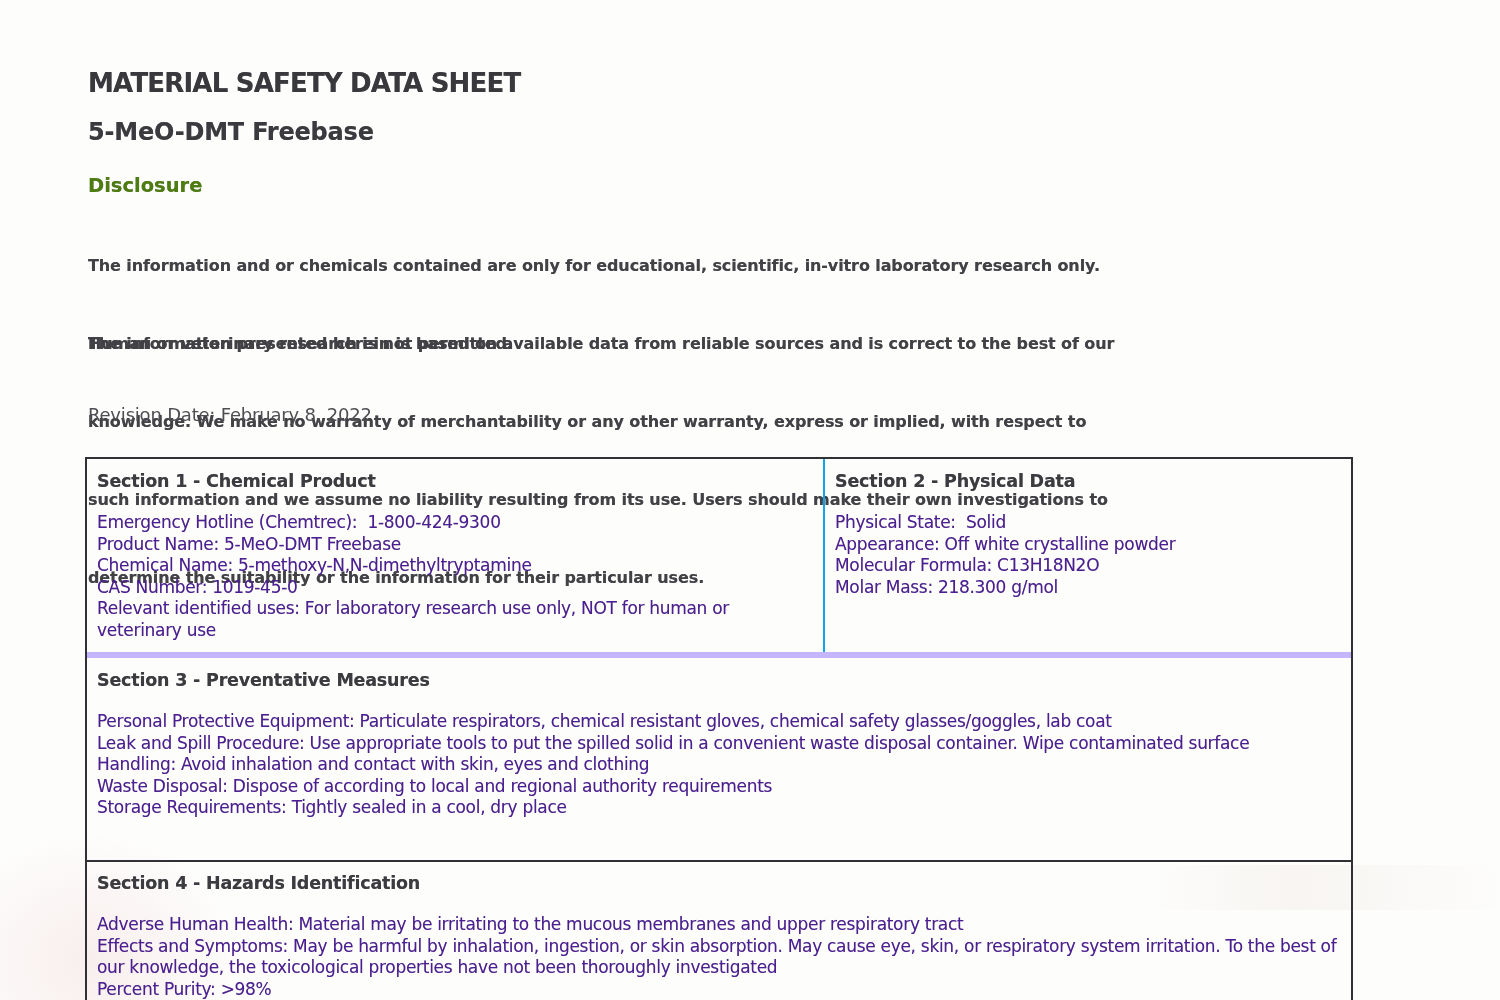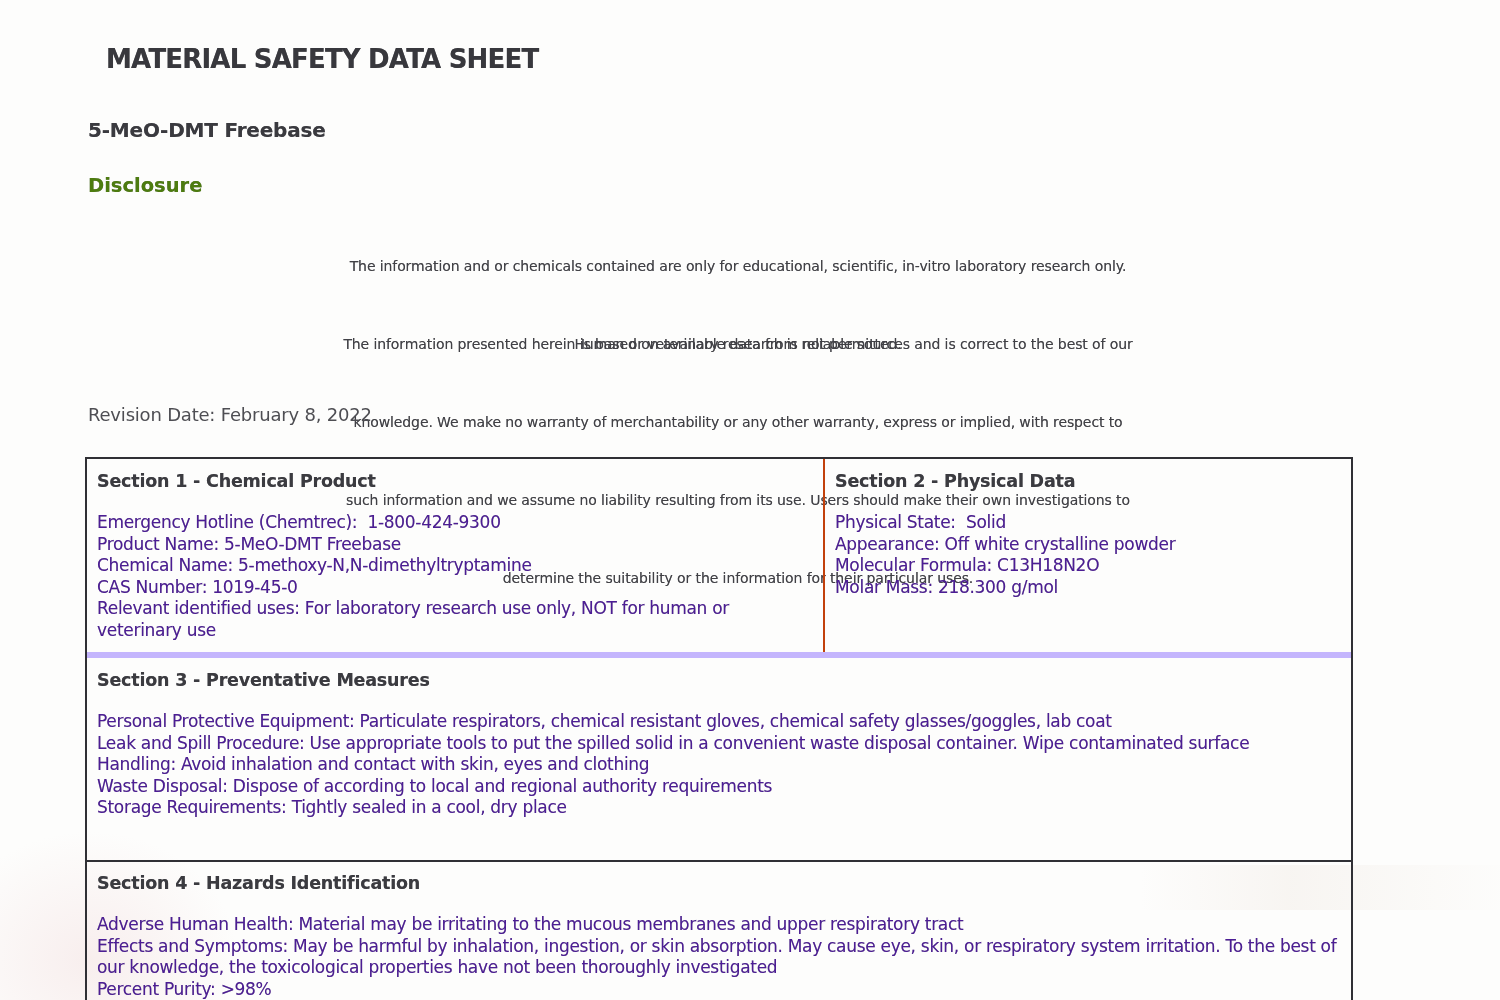--- a/index.html
+++ b/index.html
@@ -19,67 +19,65 @@
     background: radial-gradient(ellipse at center, rgba(238,210,210,0.35), rgba(238,210,210,0) 70%);
     pointer-events: none;
   }
   .smudge-right-band {
     position: absolute; left: 1140px; top: 865px; width: 380px; height: 45px;
     background: linear-gradient(90deg, rgba(243,238,233,0) 0%, rgba(243,238,233,0.55) 40%, rgba(243,238,233,0) 100%);
     pointer-events: none;
   }
 
   .doc-title {
-    position: absolute; left: 88px; top: 44px;
+    position: absolute; left: 88px; top: 68px;
     font-size: 26px; font-weight: bold; letter-spacing: -0.8px;
     color: #38383d;
     text-shadow: 0 0 0.5px rgba(56,56,61,0.65);
-    margin-left: 18px;
   }
   .product-name {
     position: absolute; left: 88px; top: 118px;
-    font-size: 20px; font-weight: bold; letter-spacing: -0.2px;
+    font-size: 24px; font-weight: bold; letter-spacing: -0.2px;
     color: #3a3a3f;
     text-shadow: 0 0 0.5px rgba(56,56,61,0.6);
   }
   .disclosure-heading {
     position: absolute; left: 88px; top: 174px;
     font-size: 19.5px; font-weight: bold;
     color: #4d7c0f;
     text-shadow: 0 0 0.4px rgba(56,56,61,0.6);
   }
   .para-block {
     position: absolute; left: 88px; width: 1300px;
-    font-size: 14px; font-weight: normal; line-height: 26px;
+    font-size: 16px; font-weight: bold; line-height: 26px;
     letter-spacing: -0.1px;
     color: #414146;
     text-shadow: 0 0 0.4px rgba(60,60,65,0.55);
     white-space: pre-wrap;
-    text-align: center;
   }
   .para-disclosure { top: 201px; }
   .para-warranty   { top: 279px; }
 
   .revision-date {
     position: absolute; left: 88px; top: 404px;
     font-size: 18px; color: #4e4e53;
     letter-spacing: -0.2px;
     white-space: pre-wrap;
   }
 
   .msds-table {
     position: absolute; left: 85px; top: 457px; width: 1268px;
     border: 2px solid #303035;
     box-sizing: border-box;
     background: transparent;
   }
   .row { box-sizing: border-box; }
   .row-1 { display: flex; height: 193px; }
   .cell { box-sizing: border-box; }
-  .cell-1 { width: 738px; border-right: 2px solid #c2410c; padding: 12px 14px 0 10px; }
+  .cell-1 { width: 738px; border-right: 2px solid #0ea5e9; padding: 12px 14px 0 10px; }
   .cell-2 { flex: 1; padding: 12px 6px 0 10px; }
   .row-2 { border-top: 6px solid #c4b5fd; height: 208px; padding: 12px 12px 0 10px; }
   .row-3 { border-top: 2px solid #303035; height: 150px; padding: 11px 12px 0 10px; }
   .row-4 { border-top: 3px solid #2b2b30; height: 60px; padding: 10px 12px 0 10px; }
 
   .section-title {
     font-size: 17.5px; font-weight: bold;
     color: #3b3b40;
     letter-spacing: -0.2px;
     text-shadow: 0 0 0.4px rgba(56,56,61,0.6);

